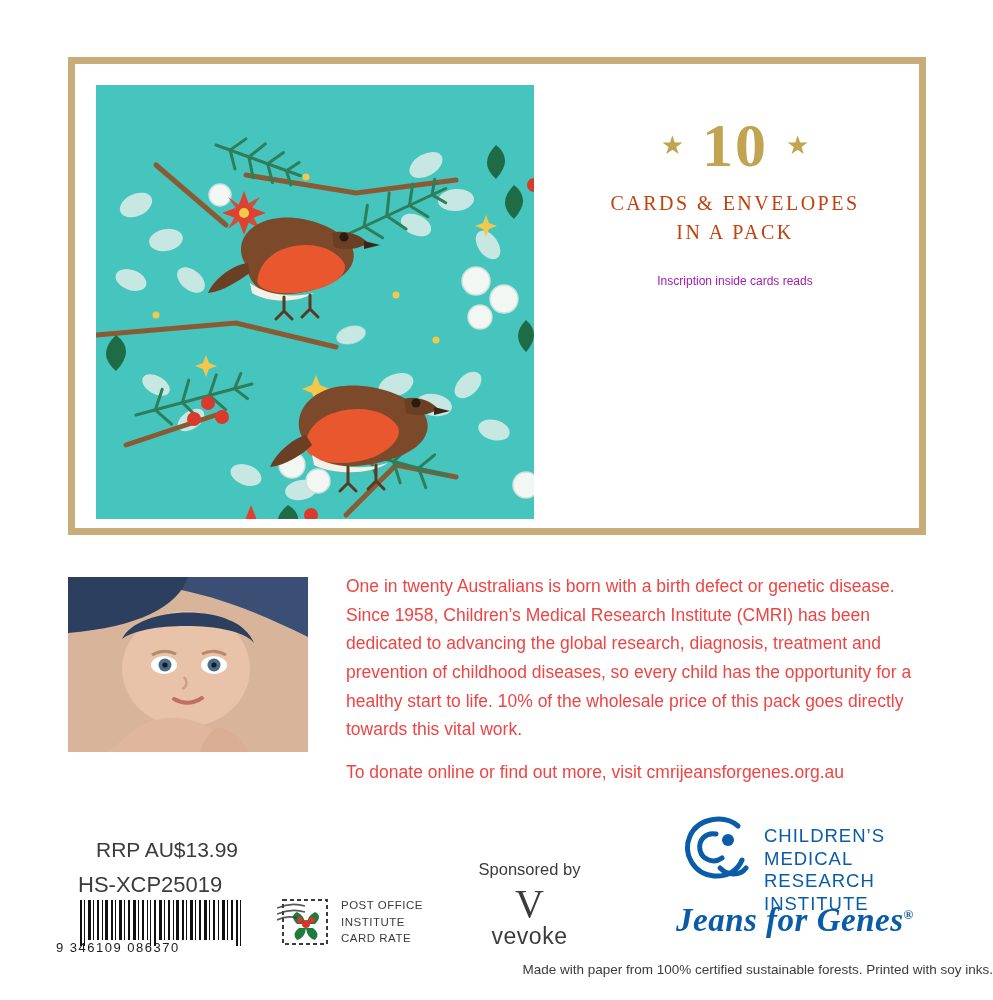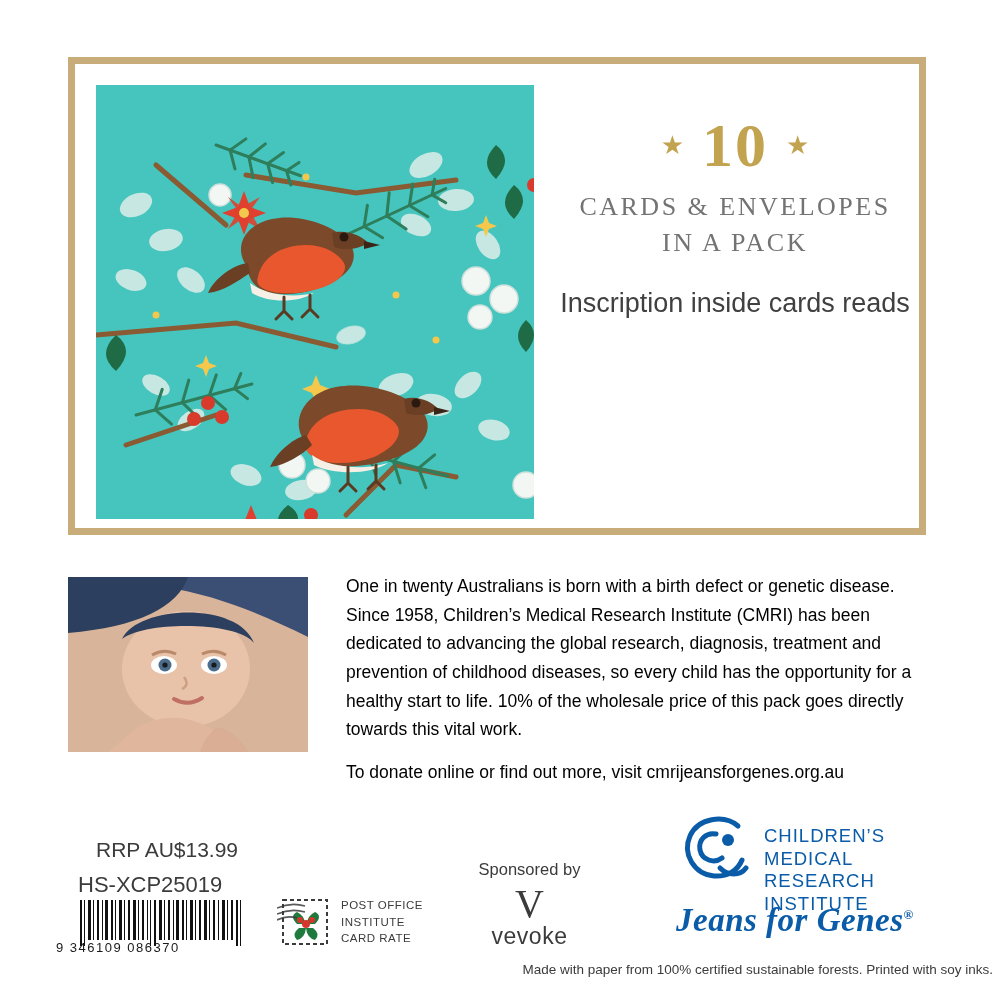--- a/index.html
+++ b/index.html
@@ -61,31 +61,31 @@
   .pack-count {
     font-family: "Liberation Serif", serif;
     font-size: 62px;
     font-weight: bold;
     letter-spacing: 2px;
     color: #c2a34f;
     line-height: 1;
   }
   .pack-line1, .pack-line2 {
     font-family: "Liberation Serif", serif;
-    font-size: 26px;
+    font-size: 20px;
     letter-spacing: 2.5px;
-    color: #737373;
+    color: #c2410c;
     margin-top: 16px;
   }
   .pack-line2 { margin-top: 6px; }
 
   .inscription-label {
     margin-top: 30px;
-    font-size: 27px;
-    color: #404040;
+    font-size: 12px;
+    color: #a21caf;
   }
   .inscription-text {
     margin-top: 18px;
     font-family: "Liberation Serif", serif;
     font-style: italic;
     font-size: 23px;
     color: #3b3b3b;
     line-height: 1.5;
   }
 
@@ -99,21 +99,21 @@
     overflow: hidden;
     background: #b9866a;
   }
   .charity-text {
     position: absolute;
     left: 346px;
     top: 572px;
     width: 595px;
     font-size: 17.5px;
     line-height: 1.64;
-    color: #000000;
+    color: #ef4444;
   }
   .charity-text p { margin: 0; }
   .charity-text p.second { margin-top: 14px; }
 
   
   .rrp {
     position: absolute;
     left: 78px;
     top: 838px;
     font-size: 21px;

